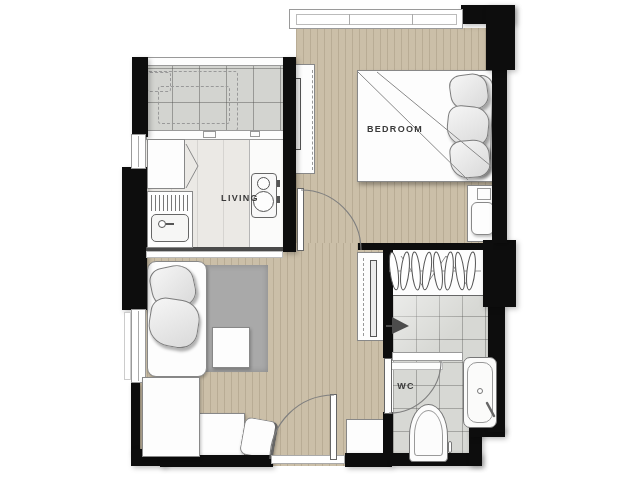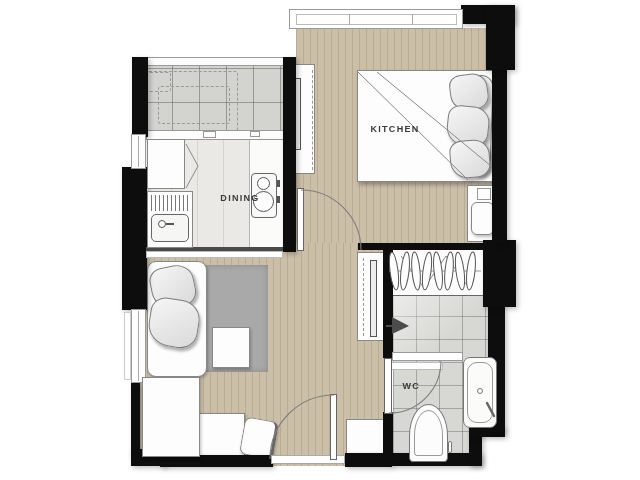--- a/index.html
+++ b/index.html
@@ -168,19 +168,19 @@
         <ellipse cx="471" cy="271" rx="4" ry="19" transform="rotate(6 471 271)"></ellipse>
       </g>
     </g>
     <g>
       <polygon points="392,317 392,334 409,326" fill="#4c4c4c"></polygon>
       <path d="M 386 326 L 392 326" stroke="#4c4c4c" stroke-width="2"></path>
     </g>
     <path d="M 487 403 L 494 416" stroke="#666" stroke-width="2.5" stroke-linecap="round"></path>
   </svg>
 
-  <div class="abs lbl" style="left:350px;top:123px;width:90px;">KITCHEN</div>
-  <div class="abs lbl" style="left:196px;top:192px;width:88px;">DINING</div>
-  <div class="abs lbl" style="left:392px;top:380px;width:28px;text-align:right;">WC</div>
+  <div class="abs lbl" style="left:350px;top:123px;width:90px;">BEDROOM</div>
+  <div class="abs lbl" style="left:196px;top:192px;width:88px;">LIVING</div>
+  <div class="abs lbl" style="left:392px;top:380px;width:28px;">WC</div>
   <div class="abs lbl" style="left:132px;top:426px;width:104px;">
   </div>
 
 </div>
 
 </body></html>

